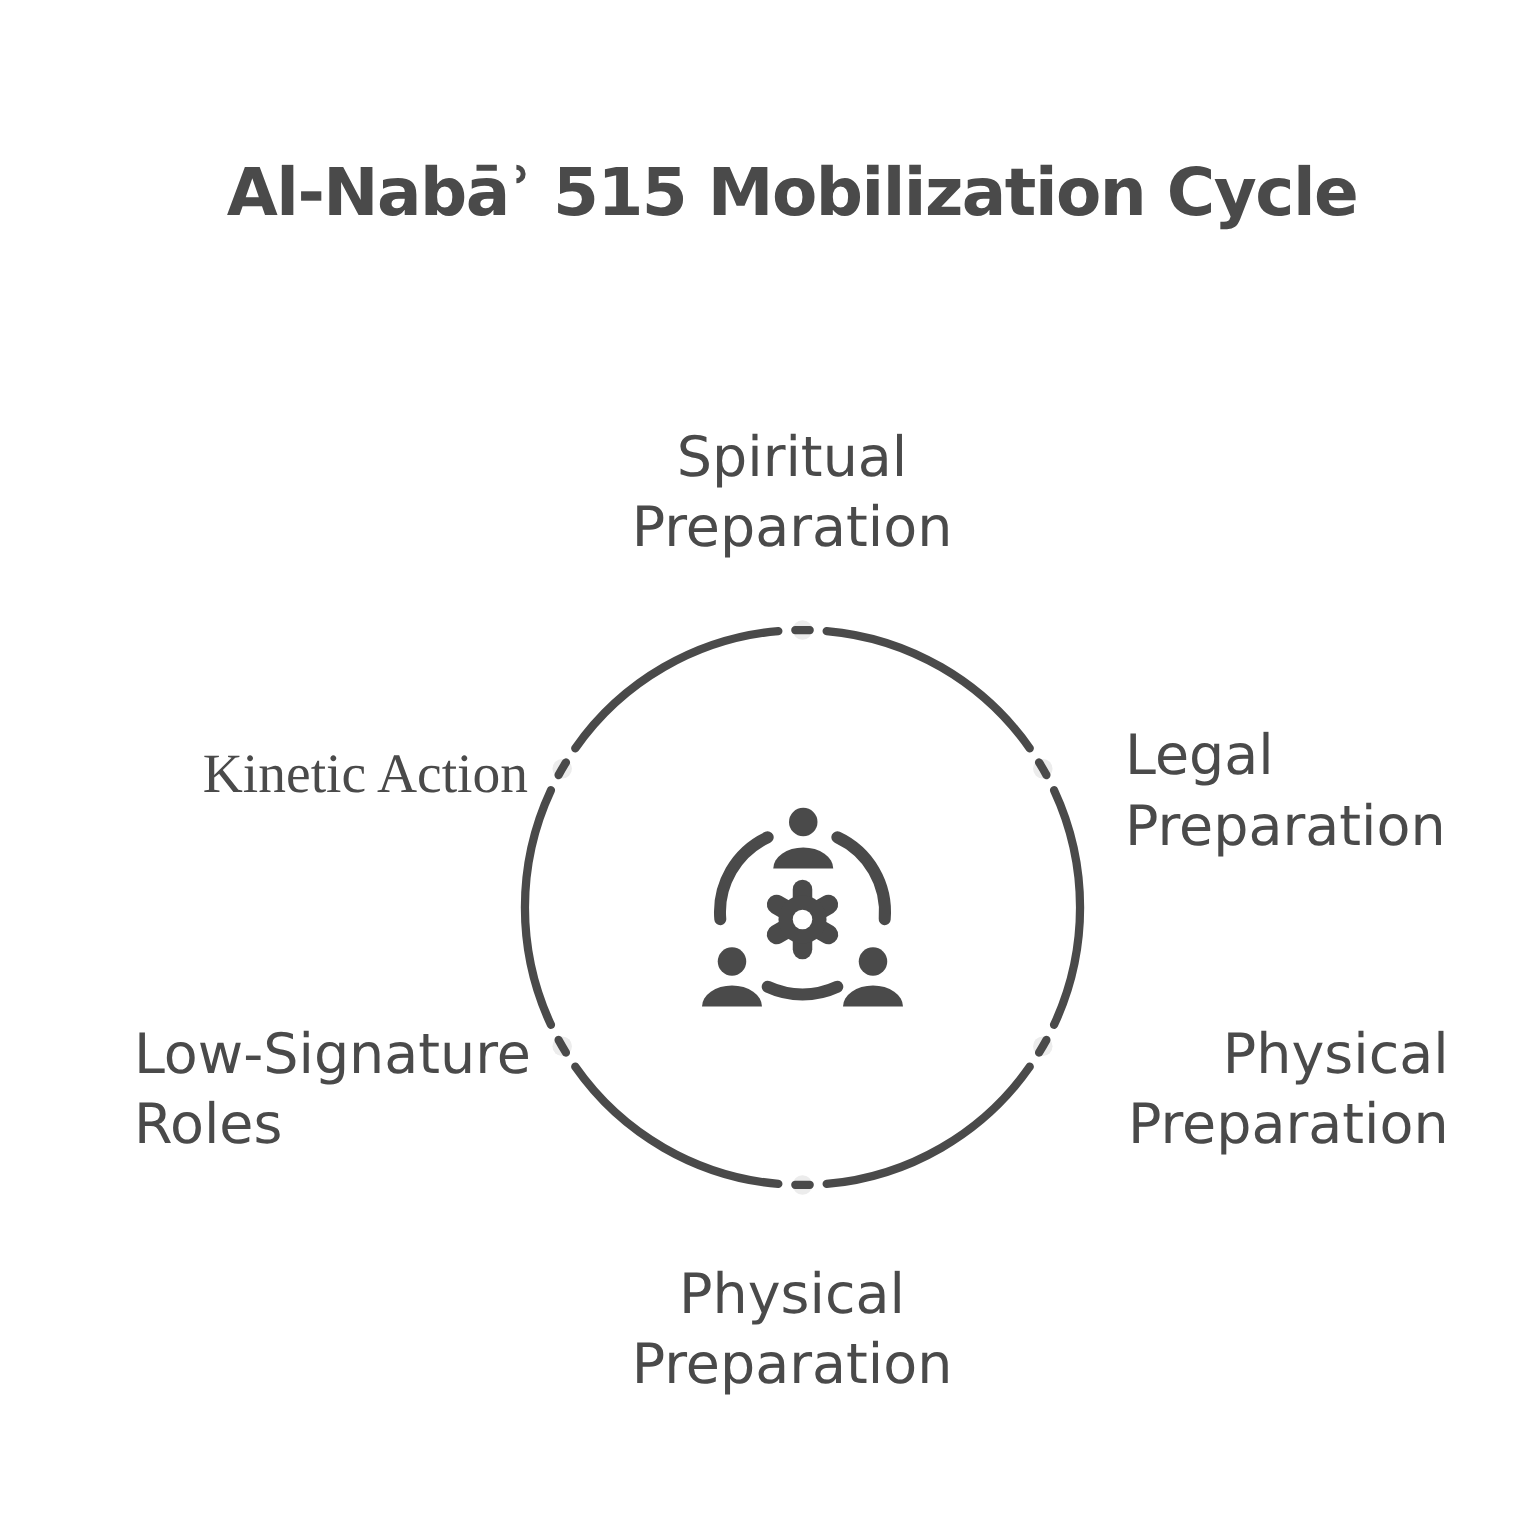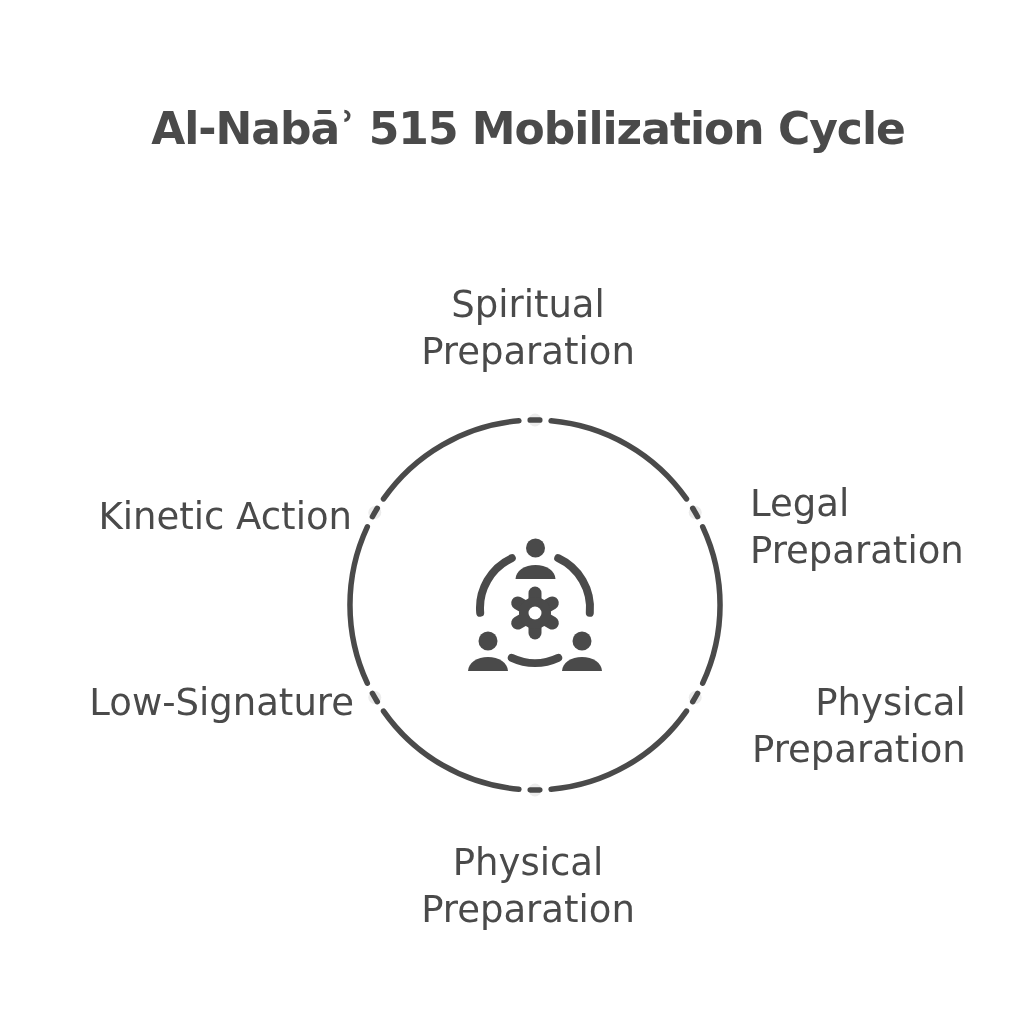--- a/index.html
+++ b/index.html
@@ -23,21 +23,21 @@
   .fill{fill:currentColor;}
   .halo{fill:var(--halo);}
   .hole{fill:var(--bg);}
   .node{position:absolute;font-size:37px;line-height:47px;color:var(--ink);}
   .node .line{display:block;}
   .pos-top{top:281px;left:0;right:0;text-align:center;}
   .pos-upper-right{top:442px;left:750px;text-align:left;margin-top:38px;}
   .pos-lower-right{top:679px;left:752px;text-align:right;}
   .pos-bottom{top:839px;left:0;right:0;text-align:center;}
   .pos-lower-left{top:679px;right:702px;text-align:left;}
-  .pos-upper-left{top:493px;right:704px;text-align:right;}
+  .pos-upper-left{top:493px;right:704px;text-align:right;font-family:Liberation Serif, serif;}
 </style>
 </head>
 <body>
 
 <div class="canvas">
 
   <div class="title">Al-Nabāʾ 515 Mobilization Cycle</div>
 
   <svg class="graphic" viewBox="0 0 1024 1024" xmlns="http://www.w3.org/2000/svg" aria-hidden="true">
 
@@ -114,19 +114,20 @@
     <span class="line">Preparation</span>
   </div>
 
   <div class="node pos-bottom">
     <span class="line">Physical</span>
     <span class="line">Preparation</span>
   </div>
 
   <div class="node pos-lower-left">
     <span class="line">Low-Signature</span>
+    <span class="line">Roles</span>
   </div>
 
   <div class="node pos-upper-left">
     <span class="line">Kinetic Action</span>
   </div>
 
 </div>
 
 </body></html>

